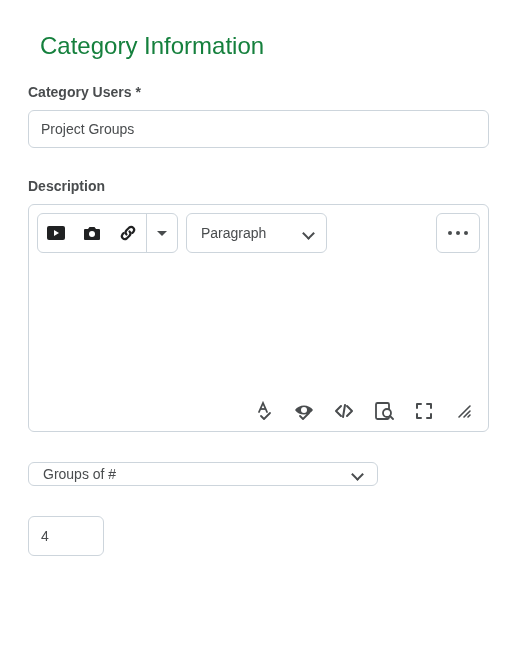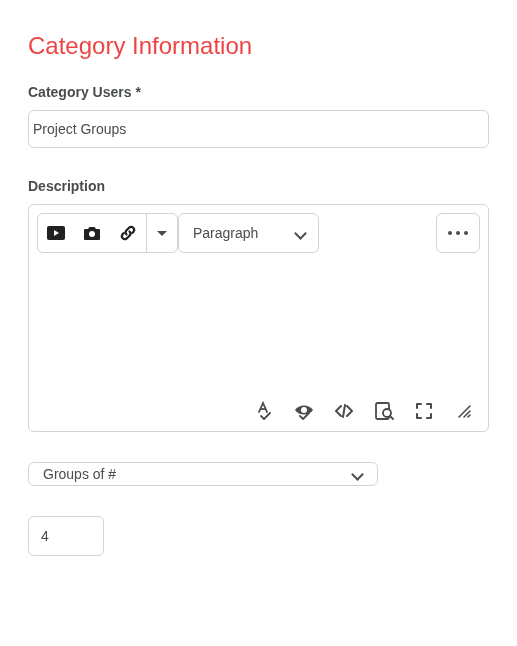--- a/index.html
+++ b/index.html
@@ -7,56 +7,56 @@
     margin: 0;
     padding: 24px 28px;
     font-family: -apple-system, BlinkMacSystemFont, "Segoe UI", Arial, sans-serif;
     color: #494c4e;
     background: #fff;
     width: 517px;
   }
   h1.page-title {
     font-size: 24px;
     font-weight: 400;
-    color: #ef4444;
-    margin: 8px 0 24px 0;
+    color: #15803d;
+    margin: 8px 0 24px 12px;
   }
   .field-label {
     font-size: 14px;
     font-weight: 700;
     color: #494c4e;
     margin-bottom: 10px;
     display: block;
   }
   .text-input {
     width: 100%;
     height: 38px;
     border: 1px solid #cdd5dc;
     border-radius: 6px;
-    padding: 0 4px;
+    padding: 0 12px;
     font-size: 14px;
     color: #494c4e;
     outline: none;
   }
   .field-group {
     margin-bottom: 30px;
   }
   
   .editor-wrapper {
     border: 1px solid #cdd5dc;
     border-radius: 6px;
     height: 228px;
     display: flex;
     flex-direction: column;
     position: relative;
   }
   .editor-toolbar {
     display: flex;
     align-items: center;
-    gap: 0;
+    gap: 8px;
     padding: 8px 8px 0 8px;
   }
   .tb-group {
     display: flex;
     align-items: center;
     border: 1px solid #cdd5dc;
     border-radius: 6px;
     height: 40px;
     background: #fff;
   }

